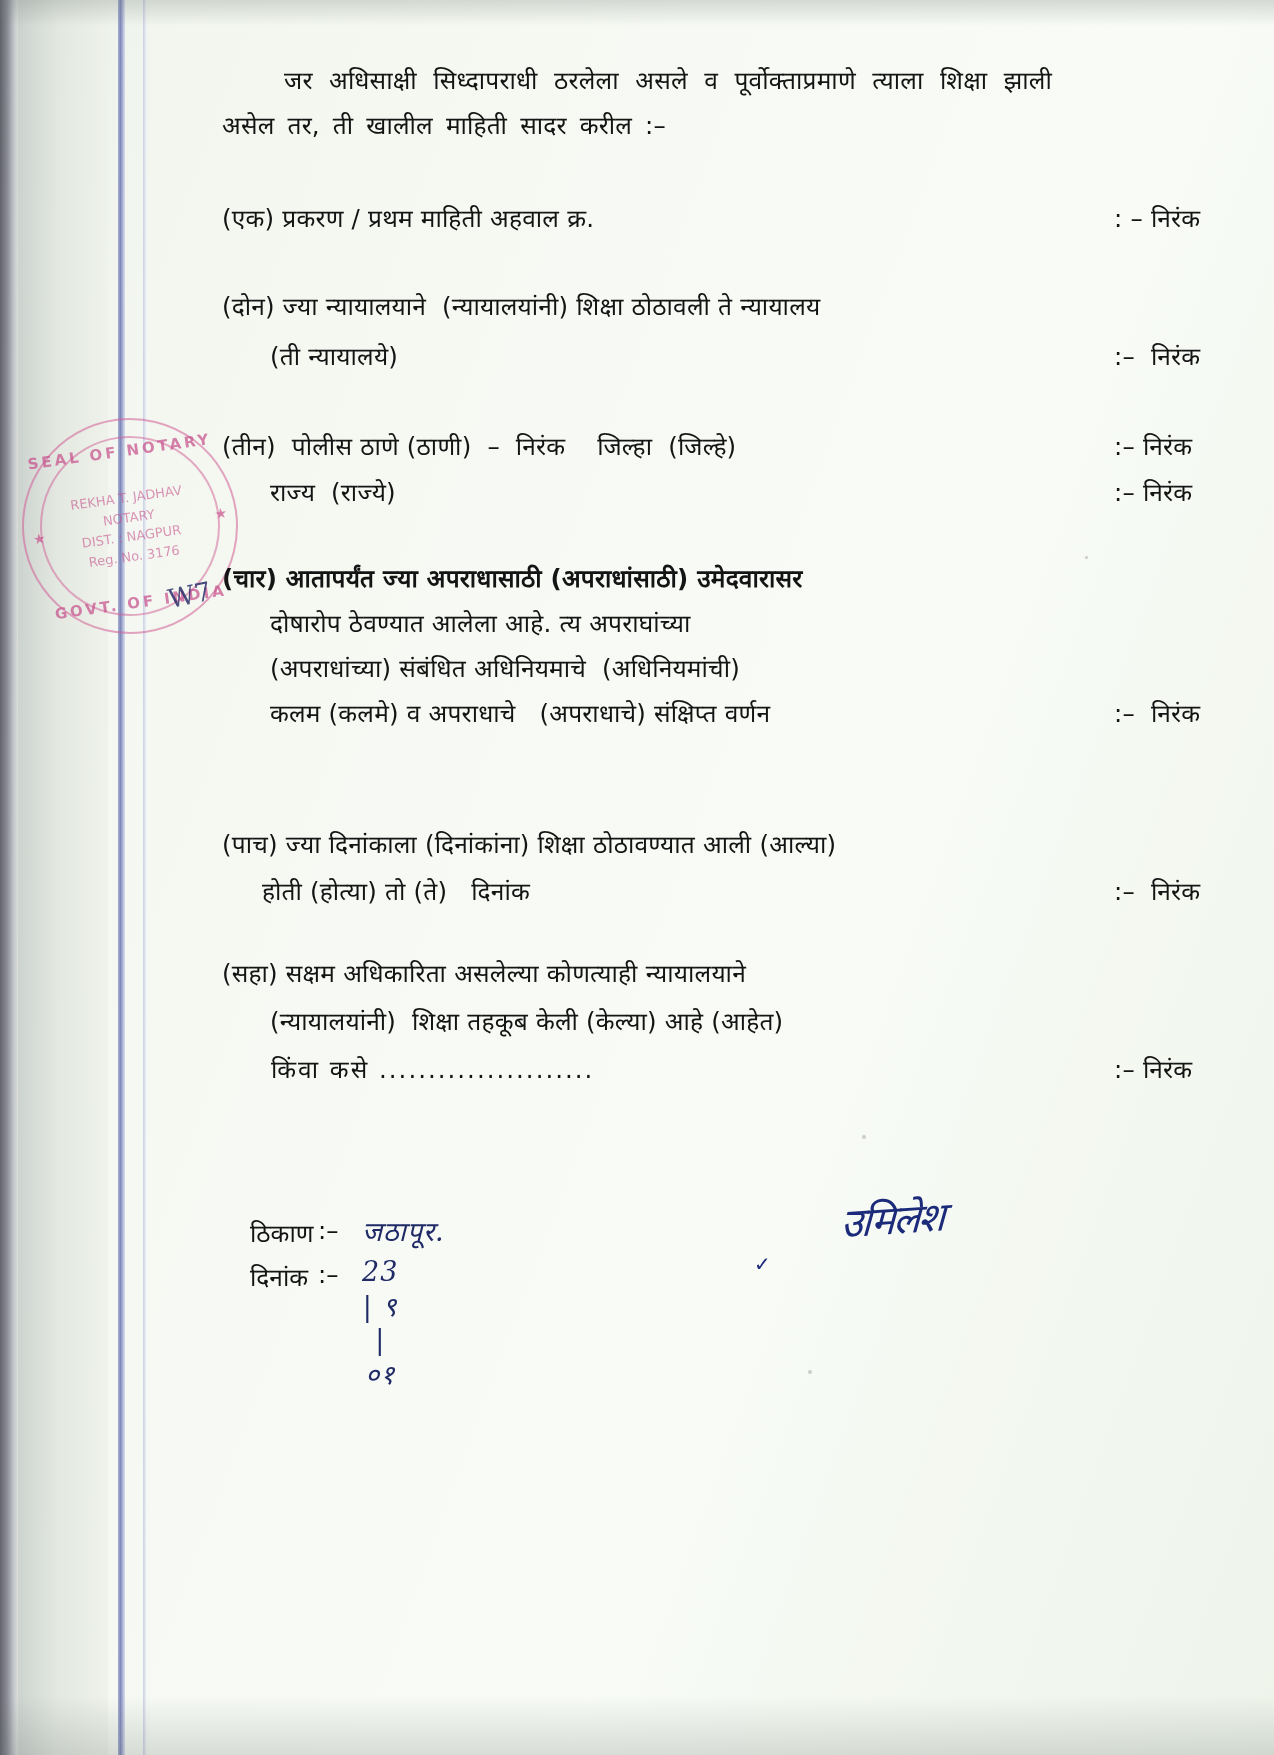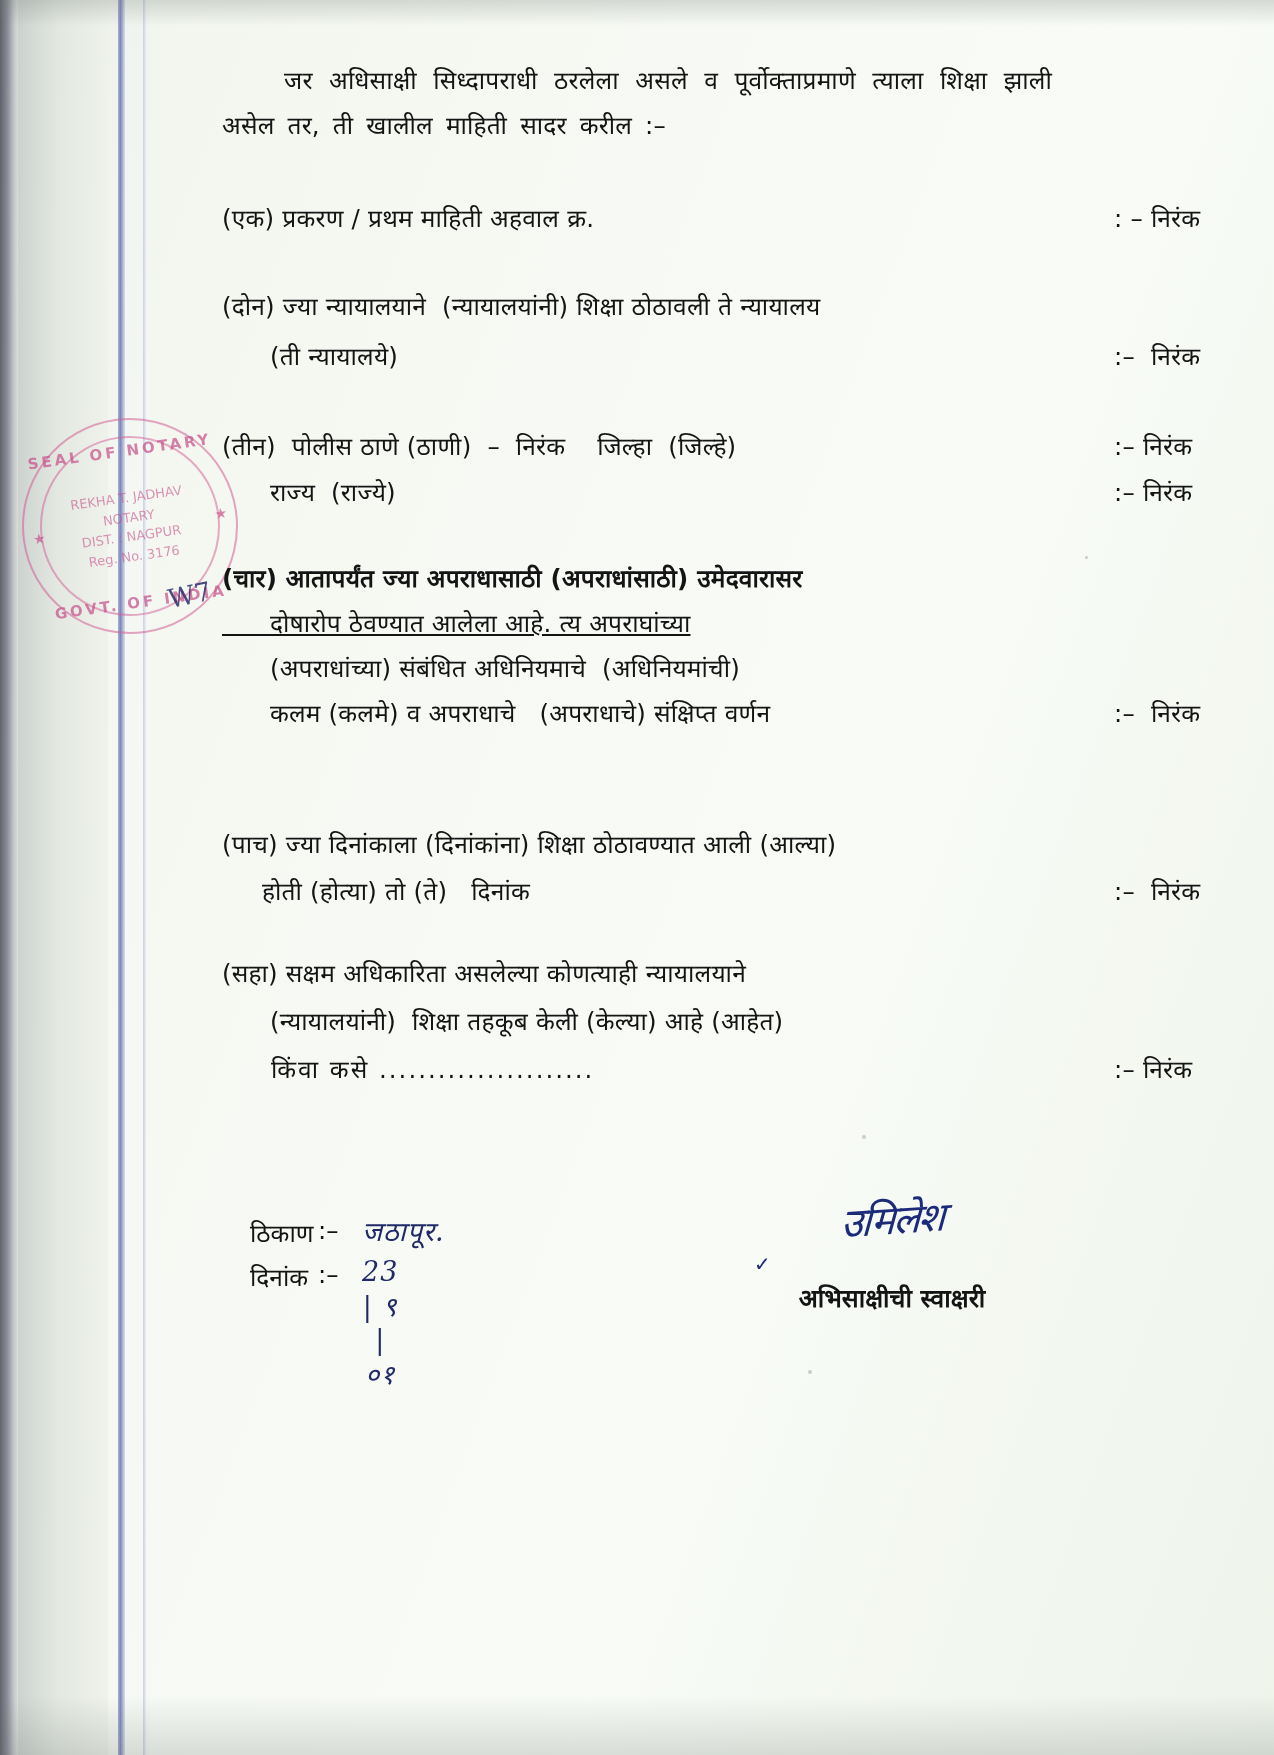--- a/index.html
+++ b/index.html
@@ -246,21 +246,21 @@
 
   <div class="row" style="left:222px; top:428px; width:900px;">
     <div class="doc-text label" style="top:0;">(तीन)  पोलीस ठाणे (ठाणी)  –  निरंक    जिल्हा  (जिल्हे)</div>
     <div class="doc-text label" style="top:46px;">      राज्य  (राज्ये)</div>
     <div class="doc-text answer ans-col" style="top:0;">:– निरंक</div>
     <div class="doc-text answer ans-col" style="top:46px;">:– निरंक</div>
   </div>
 
   <div class="row" style="left:222px; top:560px; width:900px;">
     <div class="doc-text label" style="top:0;font-weight:bold;">(चार) आतापर्यंत ज्या अपराधासाठी (अपराधांसाठी) उमेदवारासर</div>
-    <div class="doc-text label" style="top:45px;text-decoration:underline;">      दोषारोप ठेवण्यात आलेला आहे. त्य अपराघांच्या</div>
+    <div class="doc-text label" style="top:45px;">      दोषारोप ठेवण्यात आलेला आहे. त्य अपराघांच्या</div>
     <div class="doc-text label" style="top:90px;">      (अपराधांच्या) संबंधित अधिनियमाचे  (अधिनियमांची)</div>
     <div class="doc-text label" style="top:135px;">      कलम (कलमे) व अपराधाचे   (अपराधाचे) संक्षिप्त वर्णन</div>
     <div class="doc-text answer ans-col" style="top:135px;">:–  निरंक</div>
   </div>
 
   <div class="row" style="left:222px; top:826px; width:900px;">
     <div class="doc-text label" style="top:0;">(पाच) ज्या दिनांकाला (दिनांकांना) शिक्षा ठोठावण्यात आली (आल्या)</div>
     <div class="doc-text label" style="top:47px;">     होती (होत्या) तो (ते)   दिनांक</div>
     <div class="doc-text answer ans-col" style="top:47px;">:–  निरंक</div>
   </div>
@@ -281,20 +281,19 @@
     <div class="line">
       <span class="ftitle">दिनांक</span>
       <span class="fsep">:–</span>
       <span class="fval">23 | ९ | ०१</span>
     </div>
   </div>
 
   <div class="sign-block">
     <div class="signature">उमिलेश</div>
     <div class="sign-tick">✓</div>
-    <div class="sign-caption">अभिसाक्षीची स्वाक्षरी</div>
   </div>
 
   <div class="speck" style="left:862px; top:1135px; width:4px; height:4px;"></div>
   <div class="speck" style="left:808px; top:1370px; width:4px; height:4px;"></div>
   <div class="speck" style="left:1085px; top:556px; width:3px; height:3px;"></div>
 
 </div>
 
 </body></html>

